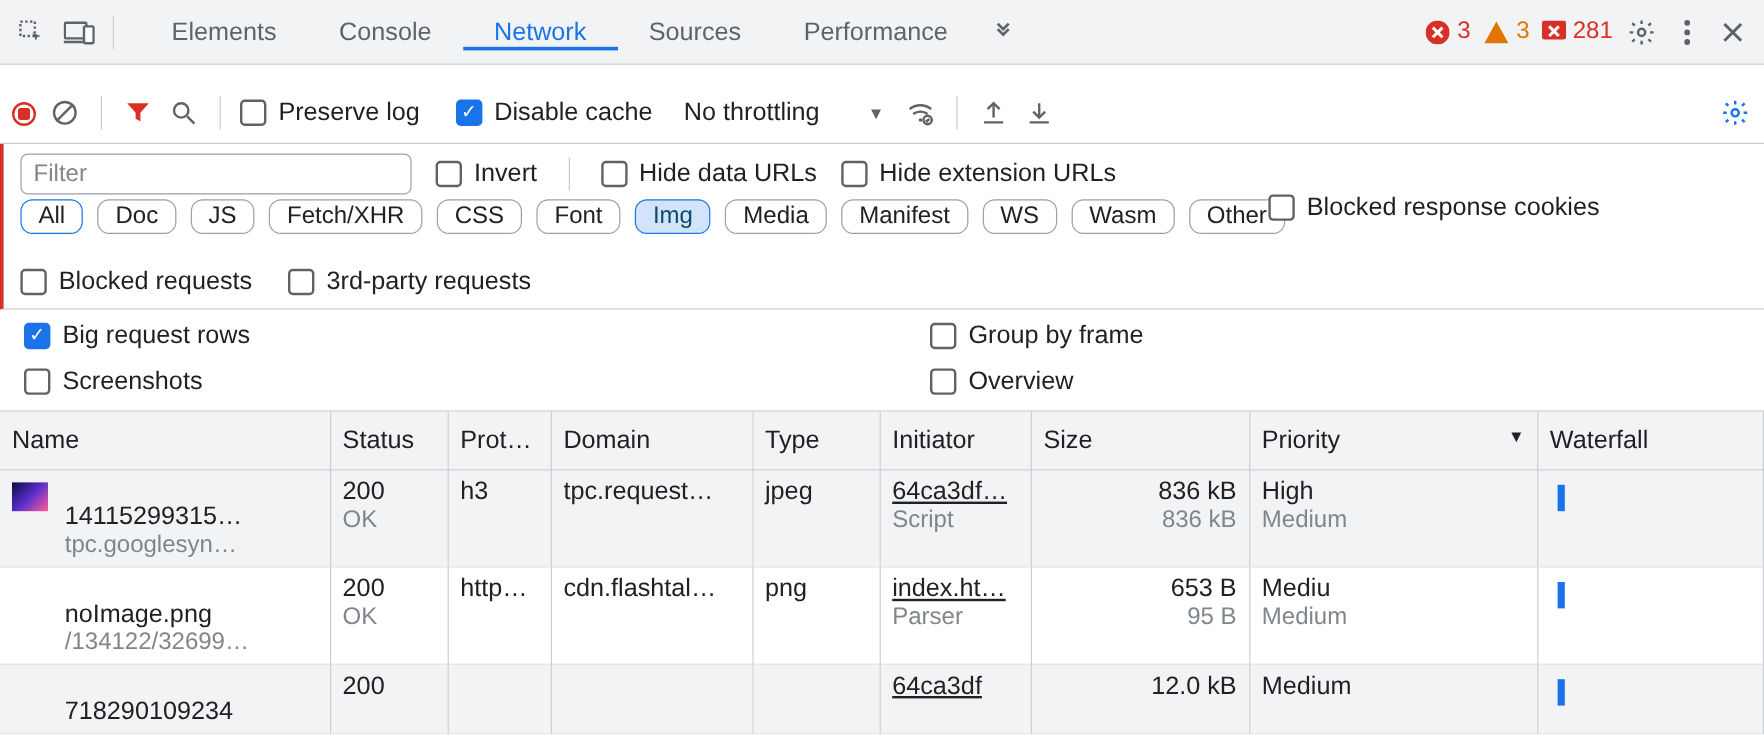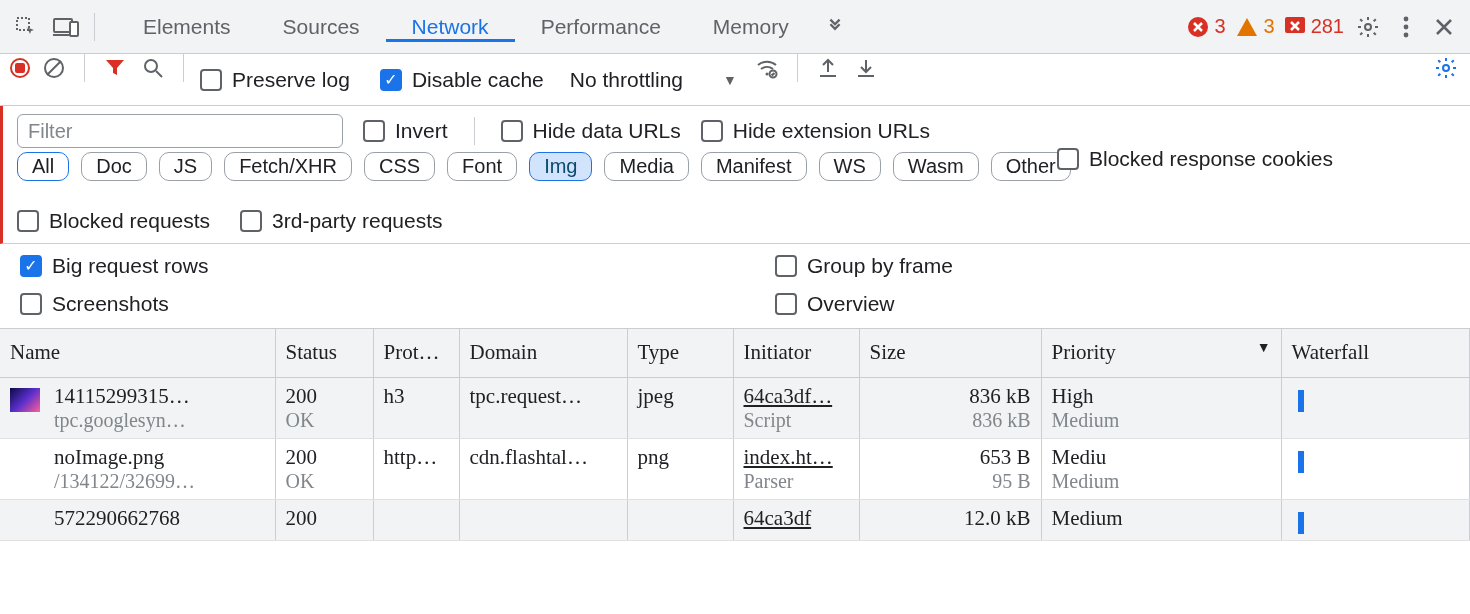--- a/index.html
+++ b/index.html
@@ -40,22 +40,22 @@
   }
   .tabs-right { margin-left: auto; display: flex; align-items: center; gap: 10px; padding-right: 8px;}
   .ic { width: 28px; height: 28px; display: inline-flex; align-items: center; justify-content: center; color:#5f6368; }
   .stat { display: inline-flex; align-items: center; gap: 6px; font-size: 20px; }
   .stat-err { color:#d93025; }
   .stat-warn { color:#e37400; }
   .stat-msg { color:#d93025; }
 
   
   .toolbar {
-    display:flex; height:52px; border-bottom:1px solid #cacdd1;
-    padding: 0 10px; gap: 10px;
+    display:flex; align-items:center; height:52px; border-bottom:1px solid #cacdd1;
+    padding: 0 10px; gap: 10px; margin-top: 14px;
   }
   .vdiv { width:1px; height:28px; background:#cacdd1; margin: 0 6px;}
   .recording { width:20px; height:20px; border:2px solid #d93025; border-radius:50%; display:inline-flex; align-items:center; justify-content:center;}
   .recording::after { content:""; width:10px; height:10px; background:#d93025; border-radius:2px; }
   .filter-icon svg { color:#d93025; }
   .chk { display:inline-flex; align-items:center; gap:10px; }
   .cbox {
     appearance:none; width:22px; height:22px; border:2px solid #5f6368; border-radius:4px; background:#fff;
     display:inline-flex; align-items:center; justify-content:center; cursor:pointer;
   }
@@ -93,23 +93,23 @@
   }
   thead th { background:#f1f3f4; height:48px; vertical-align:middle; border-bottom:1px solid #cacdd1;}
   thead th .sort { float:right; font-size:14px;}
   tbody tr:nth-child(odd){ background:#f1f3f4; }
   tbody tr:nth-child(even){ background:#fff; }
   .sub { color:#80868b; font-size:20px; display:block; }
   .td-size { text-align:right; }
   .td-init a { text-decoration:underline; color:#202124; }
   .thumb { width:30px; height:24px; background:linear-gradient(135deg,#0b0b44,#5a2ecb,#ff5f97); display:inline-block; vertical-align:top; margin-right:14px; margin-top:4px;}
   .name-wrap { display:flex; align-items:flex-start; }
-  .name-text { display:inline-block; min-width:0; }
+  .name-text { display:inline-block; min-width:0;margin-top:21px; }
   .waterfall-bar { display:inline-block; width:6px; height:22px; background:#1a73e8; vertical-align:middle; margin-left:6px; margin-top:6px;}
-  .container-rel { position:relative;font-family:Liberation Serif, serif; }
+  .container-rel { position:relative; }
 
   
   .c-name{width:275px;} .c-status{width:98px;} .c-proto{width:86px;}
   .c-domain{width:168px;} .c-type{width:106px;} .c-init{width:126px;}
   .c-size{width:182px;} .c-prio{width:240px;} .c-wf{width:auto;}
 </style>
 </head>
 <body>
 
 <div class="tabs-bar">
@@ -124,24 +124,24 @@
       <svg width="26" height="22" viewBox="0 0 26 22" fill="none" stroke="#5f6368" stroke-width="2">
         <rect x="1" y="3" width="18" height="13" rx="1"></rect>
           <line x1="0" y1="19" x2="20" y2="19"></line>
         <rect x="17" y="6" width="8" height="14" rx="1" fill="#fff"></rect>
       </svg>
     </span>
   </div>
   <div class="vdiv"></div>
   <div class="tabs-mid" id="tabs-mid">
       <div class="tab">Elements</div>
+      <div class="tab">Console</div>
+      <div class="tab active">Network</div>
       <div class="tab">Sources</div>
-      <div class="tab active">Network</div>
       <div class="tab">Performance</div>
-      <div class="tab">Memory</div>
     </div>
   <span class="ic" style="margin-left:6px">
     <svg width="22" height="22" viewBox="0 0 24 24" fill="none" stroke="#5f6368" stroke-width="2.5">
         <path d="M7 9l5 5 5-5"></path>
         <path d="M7 4l5 5 5-5"></path>
       </svg>
   </span>
   <div class="tabs-right">
     <span class="stat">
       <svg width="20" height="20" viewBox="0 0 20 20">
@@ -384,21 +384,21 @@
           <td><span>cdn.flashtal…</span></td>
           <td><span>png</span></td>
           <td class="td-init"><a>index.ht…</a><span class="sub">Parser</span></td>
           <td class="td-size"><span>653 B</span><span class="sub">95 B</span></td>
           <td><span>Mediu</span><span class="sub">Medium</span></td>
           <td><span class="waterfall-bar"></span></td>
         </tr>
         <tr>
           <td>
             <div class="name-wrap" style="padding-left: 44px;">
-              <span class="name-text">572290662768</span>
+              <span class="name-text">718290109234</span>
             </div>
           </td>
           <td><span>200</span></td>
           <td><span></span></td>
           <td><span></span></td>
           <td><span></span></td>
           <td class="td-init"><a>64ca3df</a></td>
           <td class="td-size"><span>12.0 kB</span></td>
           <td><span>Medium</span></td>
           <td><span class="waterfall-bar"></span></td>

